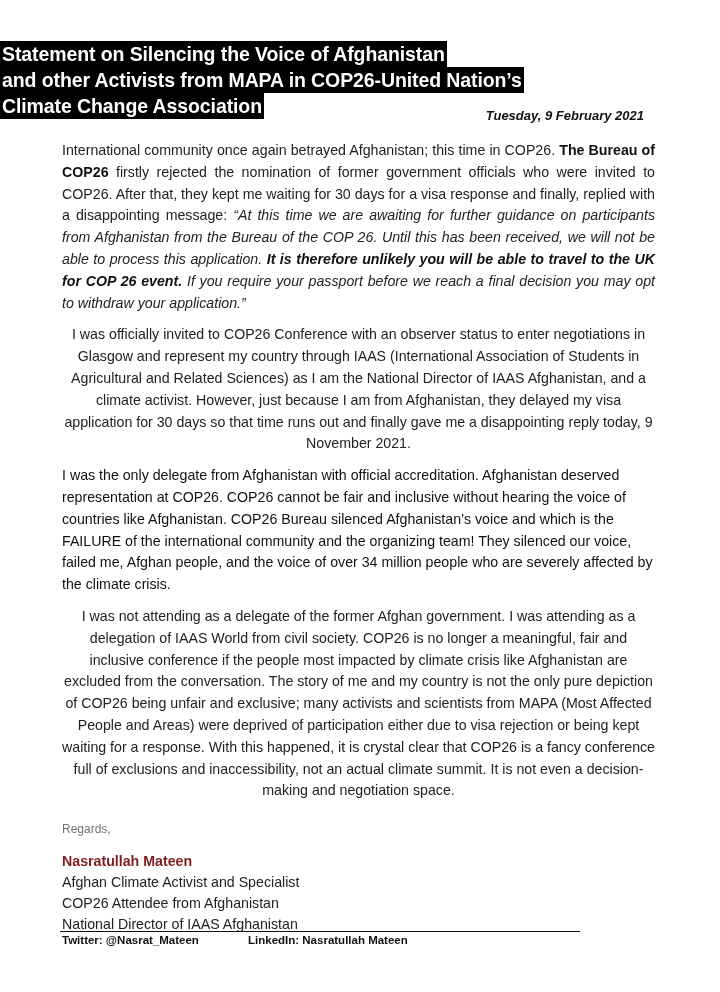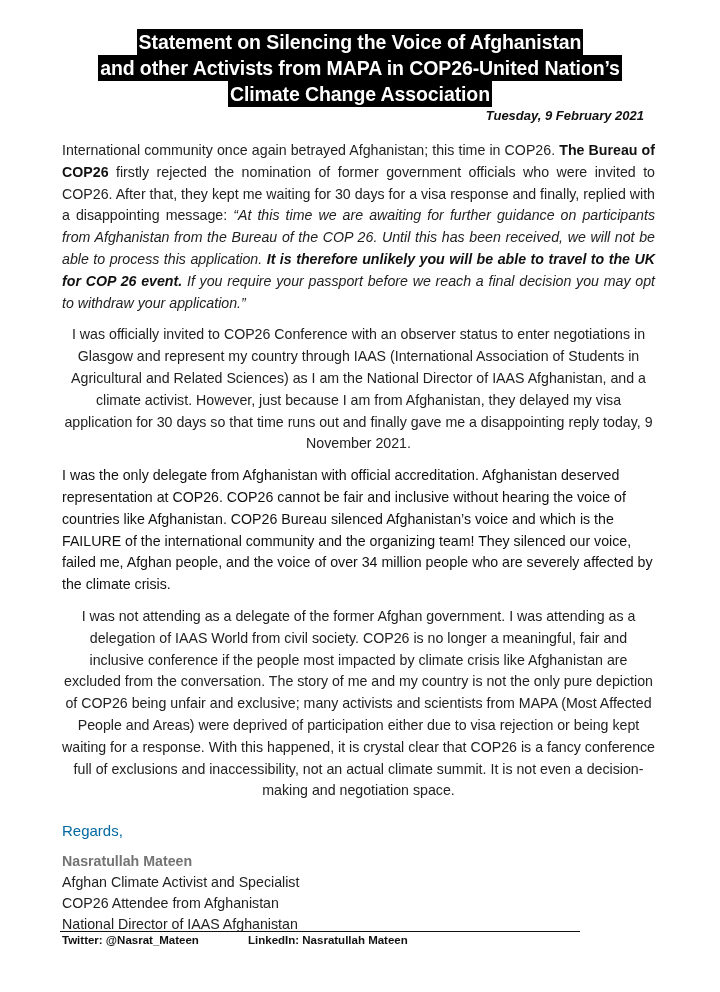--- a/index.html
+++ b/index.html
@@ -17,23 +17,22 @@
     }
     .page {
       position: absolute;
       left: 0; top: 0;
       width: 720px; height: 992px;
       background: #ffffff;
     }
     .title-block {
       position: absolute;
       left: 0;
-      top: 29px;
+      top: 41px;
       width: 720px;
-      text-align: center;
       line-height: 26px;
     }
     .title-line {
       display: inline-block;
       background: #000000;
       color: #ffffff;
       font-weight: bold;
       font-size: 19.5px;
       padding: 0 2px;
       letter-spacing: -0.1px;
@@ -72,34 +71,34 @@
     .para .bi { font-weight: bold; font-style: italic; color: #111; }
     .bold-para {
       font-weight: normal;
       color: #111;
       text-align: left;
     }
     .regards {
       position: absolute;
       left: 62px;
       top: 822px;
-      font-size: 15px;
-      color: #0369a1;
+      font-size: 12px;
+      color: #737373;
     }
     .signature {
       position: absolute;
       left: 62px;
       top: 851px;
       font-size: 14.2px;
       line-height: 21px;
       color: #222;
     }
     .sig-name {
       font-weight: bold;
-      color: #737373;
+      color: #7f1d1d;
     }
     .footer-rule {
       position: absolute;
       left: 60px;
       top: 931px;
       width: 520px;
       height: 1px;
       background: #111;
     }
     .footer {

